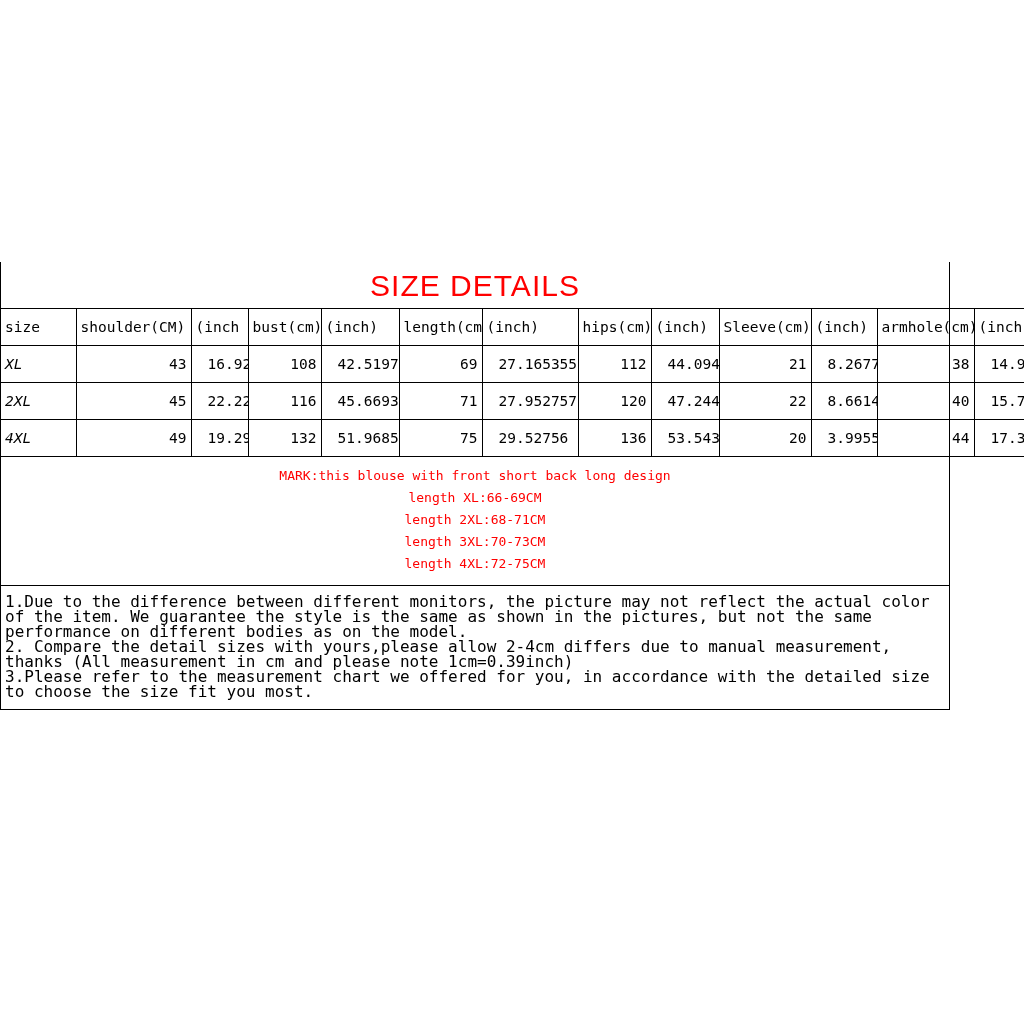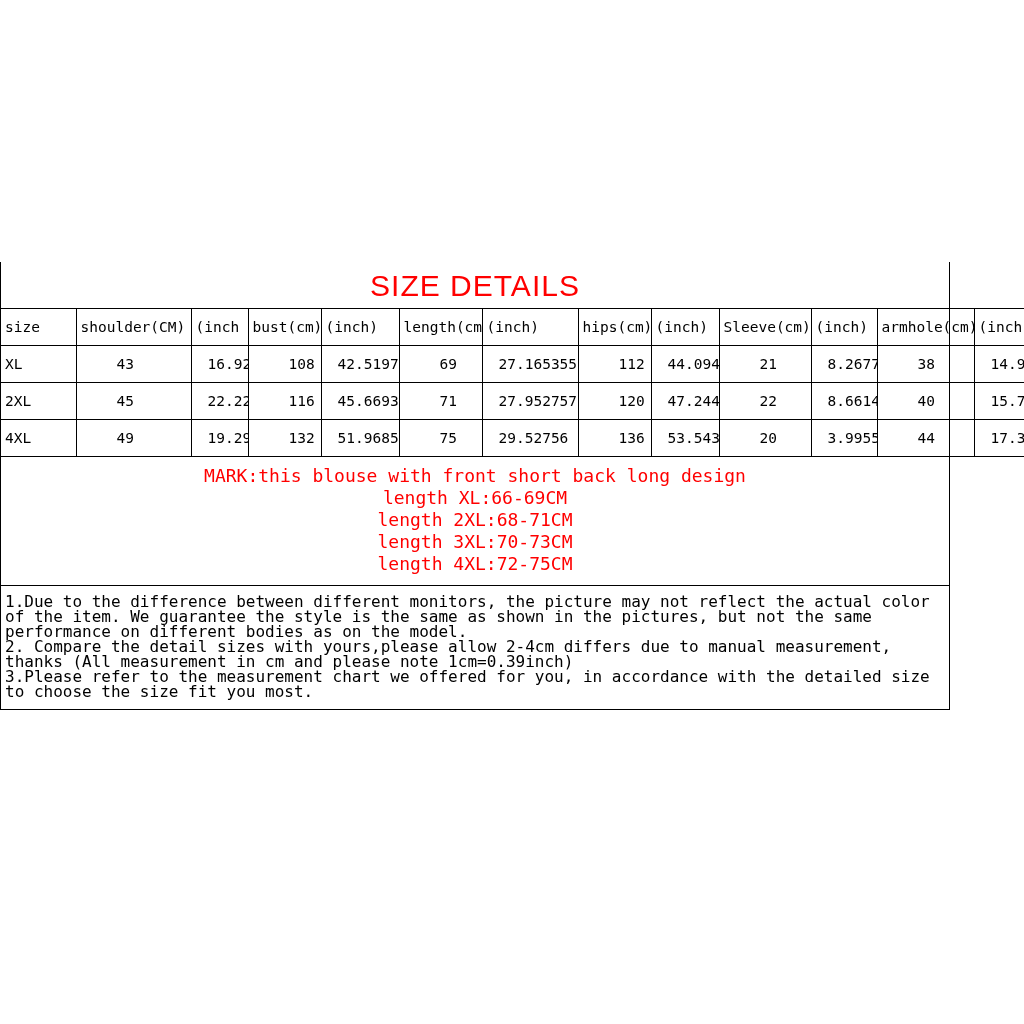--- a/index.html
+++ b/index.html
@@ -53,23 +53,24 @@
     white-space: nowrap;
     overflow: hidden;
   }
   table.size-table th {
     font-weight: normal;
     text-align: left;
     margin-left: 24px;
   }
   table.size-table td.label {
     text-align: left;
+    font-style: italic;
   }
   table.size-table td.num {
-    text-align: left;
+    text-align: right;
     padding-left: 40px;
   }
   table.size-table td.val {
     text-align: left;
     padding-left: 16px;
   }
   table.size-table tr > *:first-child { border-left: none; }
   table.size-table tr > *:last-child { border-right: none; }
 
   
@@ -85,21 +86,21 @@
   col.c-sl        { width: 92px; }
   col.c-slin      { width: 66px; }
   col.c-ah        { width: 97px; }
   col.c-ahin      { width: 50px; }
 
   .mark-block {
     border-bottom: 1px solid #000;
     padding: 8px 0 10px 0;
     color: #ff0000;
     font-family: "DejaVu Sans Mono", monospace;
-    font-size: 18px;
+    font-size: 13px;
     line-height: 22px;
     text-align: center;
   }
   .mark-block .mark-head {
     letter-spacing: 0px;
   }
   .mark-block .mark-line { }
 
   .notes {
     padding: 8px 4px 10px 4px;

